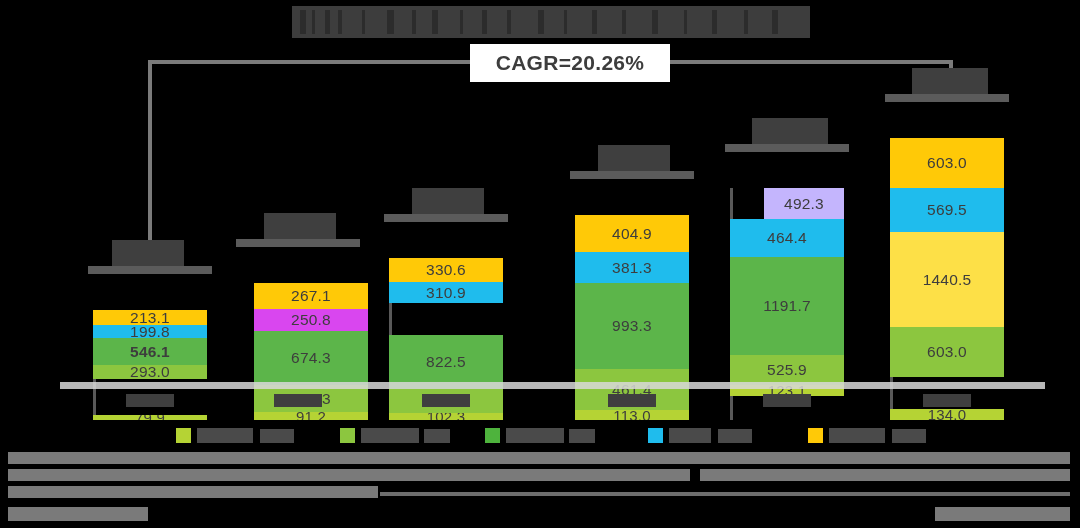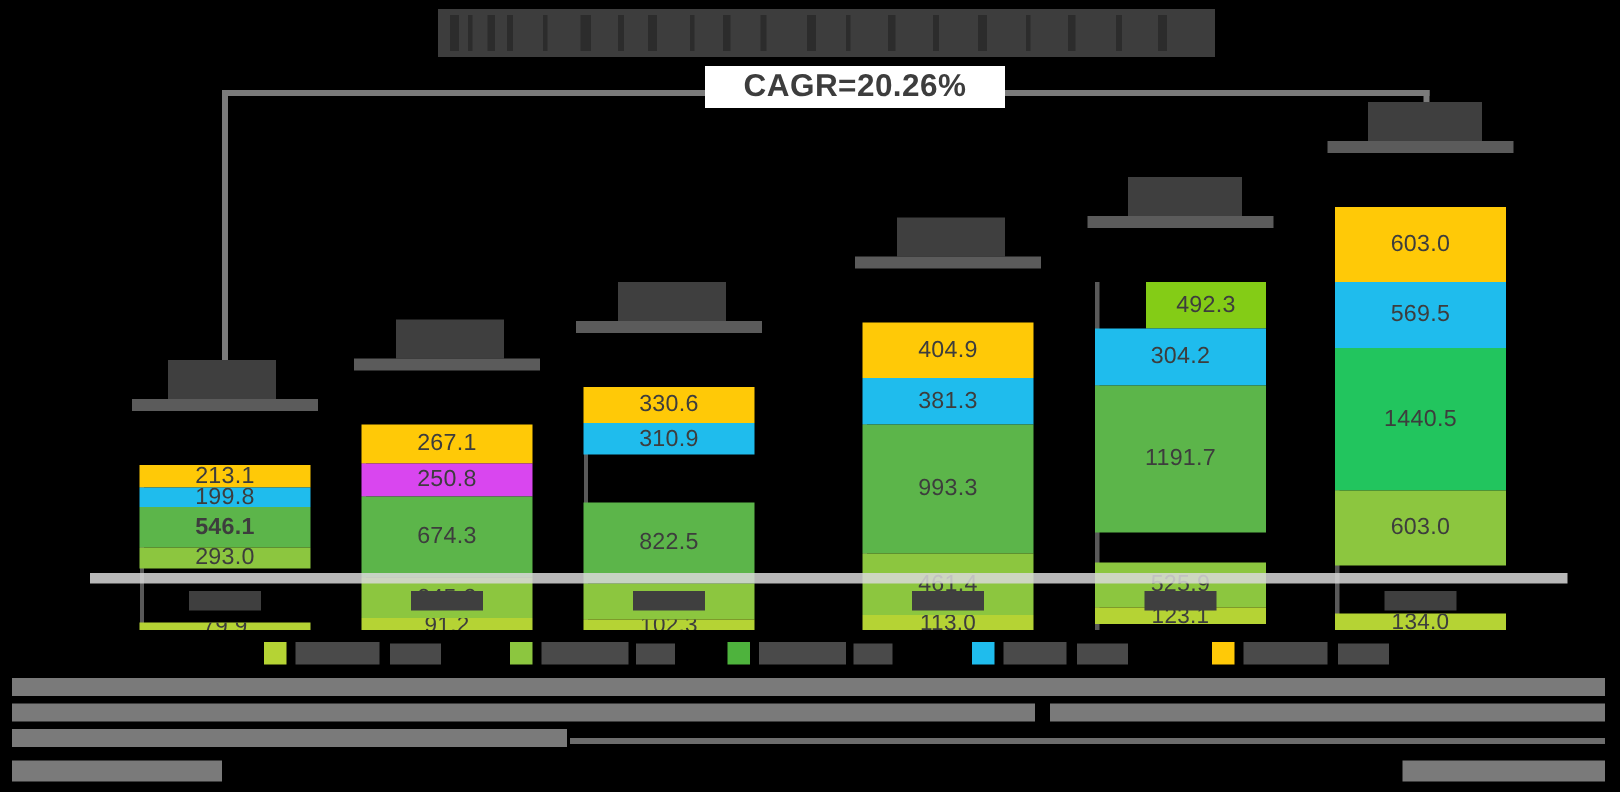--- a/index.html
+++ b/index.html
@@ -66,21 +66,21 @@
     opacity: .85;
   }
 
   
   #bracket { position: absolute; left: 0; top: 0; width: 1080px; height: 120px; }
   .br-line { position: absolute; background: #7b7b7b; }
 
   #cagr-box {
     position: absolute;
     left: 470px; top: 44px;
-    width: 200px; height: 28px;
+    width: 200px; height: 38px;
     background: #ffffff;
     display: flex; align-items: center; justify-content: center;
     color: #3d3d3d;
     font-size: 21px;
     font-weight: bold;
     letter-spacing: .3px;
   }
 
   
   .xtick { position: absolute; height: 13px; background: #3f3f3f; top: 394px; }
@@ -140,21 +140,21 @@
     <div class="bar" style="left:93px; height:110px;">
       <div class="seg" style="background:#ffc907; height:22px;">213.1</div>
       <div class="seg" style="background:#1fbced; height:20px;">199.8</div>
       <div class="seg" style="background:#5cb54a; height:40px;font-weight:bold;">546.1</div>
       <div class="seg" style="background:#8cc63f; height:21px;">293.0</div>
       <div class="seg tiny" style="background:#b5d334; height:7px;margin-top:36px;">79.9</div>
     </div>
 
     <div class="total-redact" style="left:264px; top:213px; width:72px;"></div>
     <div class="bar-plate" style="left:236px; top:239px; width:124px;"></div>
-    <div class="bar" style="left:241px; height:137px;">
+    <div class="bar" style="left:254px; height:137px;">
       <div class="seg" style="background:#ffc907; height:26px;">267.1</div>
       <div class="seg" style="background:#d946ef; height:22px;">250.8</div>
       <div class="seg" style="background:#5cb54a; height:54px;">674.3</div>
       <div class="seg" style="background:#8cc63f; height:27px;">345.3</div>
       <div class="seg tiny" style="background:#b5d334; height:8px;">91.2</div>
     </div>
 
     <div class="total-redact" style="left:412px; top:188px; width:72px;"></div>
     <div class="bar-plate" style="left:384px; top:214px; width:124px;"></div>
     <div class="bar" style="left:389px; height:162px;">
@@ -171,33 +171,33 @@
       <div class="seg" style="background:#ffc907; height:37px;">404.9</div>
       <div class="seg" style="background:#1fbced; height:31px;">381.3</div>
       <div class="seg" style="background:#5cb54a; height:86px;">993.3</div>
       <div class="seg" style="background:#8cc63f; height:41px;">461.4</div>
       <div class="seg tiny" style="background:#b5d334; height:10px;">113.0</div>
     </div>
 
     <div class="total-redact" style="left:752px; top:118px; width:76px;"></div>
     <div class="bar-plate" style="left:725px; top:144px; width:124px;"></div>
     <div class="bar" style="left:730px; height:232px;">
-      <div class="seg" style="background:#84cc16; height:31px;margin-left:34px;">492.3</div>
-      <div class="seg" style="background:#1fbced; height:38px;">304.2</div>
+      <div class="seg" style="background:#c4b5fd; height:31px;margin-left:34px;">492.3</div>
+      <div class="seg" style="background:#1fbced; height:38px;">464.4</div>
       <div class="seg" style="background:#5cb54a; height:98px;">1191.7</div>
-      <div class="seg" style="background:#8cc63f; height:30px;margin-top:20px;">525.9</div>
+      <div class="seg" style="background:#8cc63f; height:30px;">525.9</div>
       <div class="seg tiny" style="background:#b5d334; height:11px;">123.1</div>
     </div>
 
     <div class="total-redact" style="left:912px; top:68px; width:76px;"></div>
     <div class="bar-plate" style="left:885px; top:94px; width:124px;"></div>
     <div class="bar" style="left:890px; height:282px;">
       <div class="seg" style="background:#ffc907; height:52px;">603.0</div>
       <div class="seg" style="background:#1fbced; height:47px;">569.5</div>
-      <div class="seg" style="background:#22c55e; height:99px;">1440.5</div>
+      <div class="seg" style="background:#fde047; height:99px;">1440.5</div>
       <div class="seg" style="background:#8cc63f; height:52px;">603.0</div>
       <div class="seg tiny" style="background:#b5d334; height:12px;margin-top:32px;">134.0</div>
     </div>
 
     <div id="ground"></div>
   </div>
 
   <div class="xtick" style="left:126px; width:48px;"></div>
   <div class="xtick" style="left:274px; width:48px;"></div>
   <div class="xtick" style="left:422px; width:48px;"></div>

